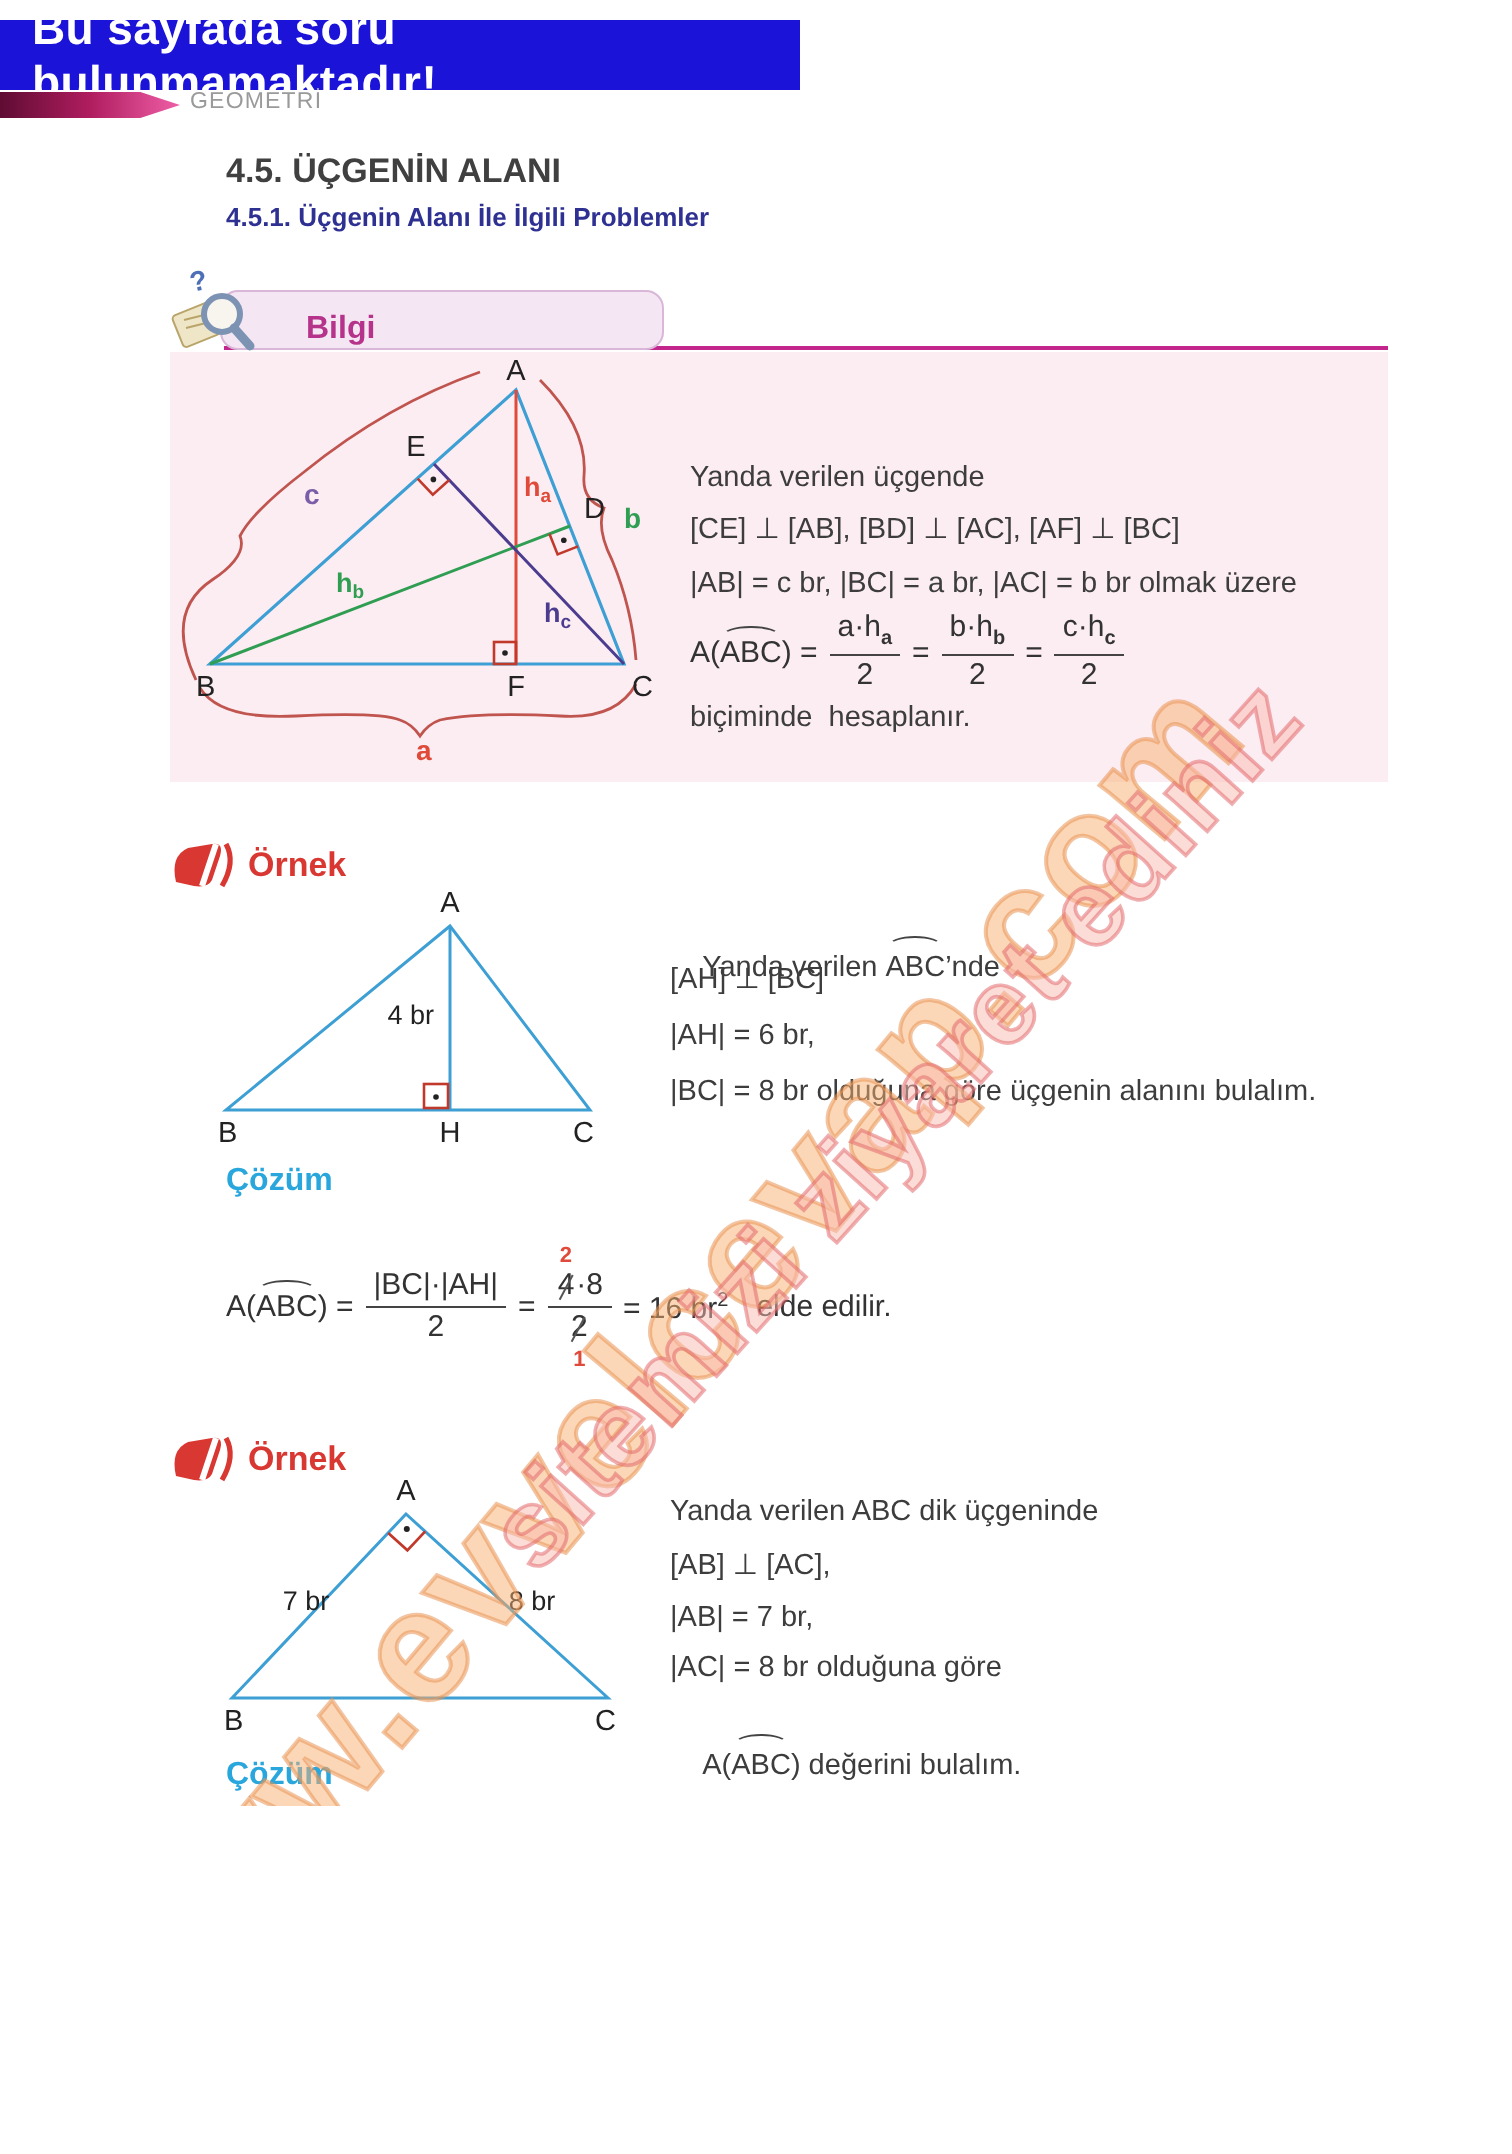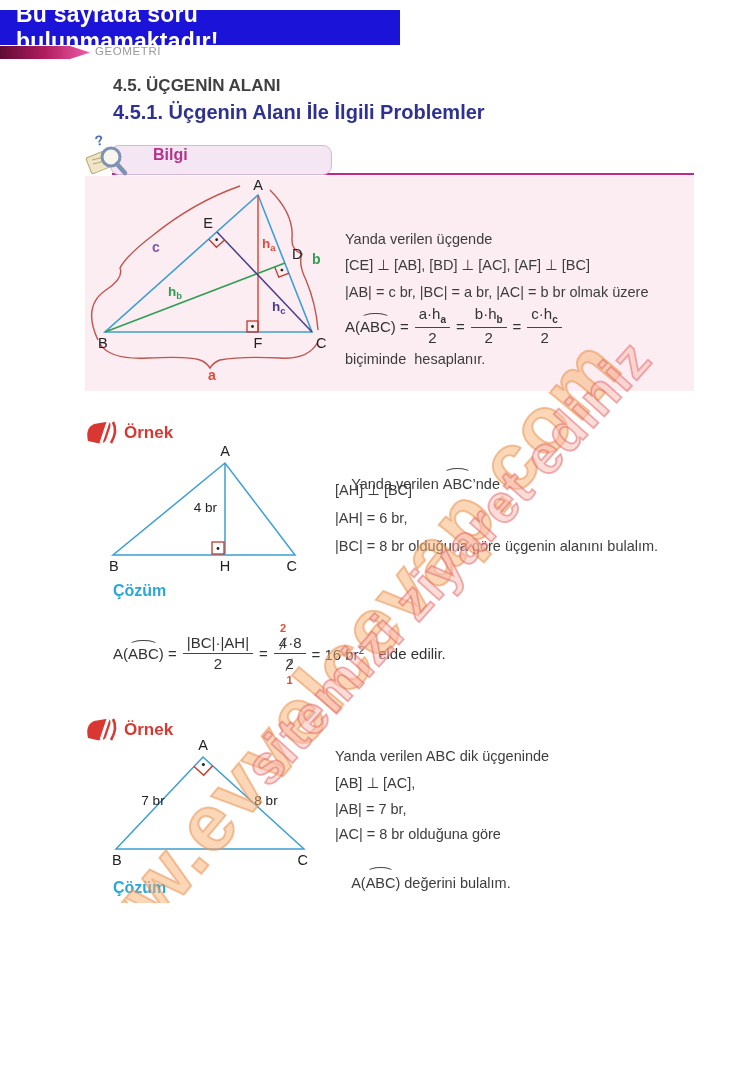--- a/index.html
+++ b/index.html
@@ -18,28 +18,28 @@
     letter-spacing:0.2px;
   }
   .ribbon {
     position:absolute; left:0; top:46px; width:90px; height:13px;
     background:linear-gradient(90deg,#5f0c33,#b01d5f,#ef5fa7);
     clip-path:polygon(0 0,78% 0,100% 50%,78% 100%,0 100%);
   }
   .section-label { position:absolute; left:95px; top:45px; font-size:11.5px; color:#9a9a9a; letter-spacing:0.6px; }
 
   .title-main { position:absolute; left:113px; top:76px; font-size:17px; font-weight:700; color:#404040; }
-  .title-sub  { position:absolute; left:113px; top:101px; font-size:20px; font-weight:700; color:#2e3192; }
+  .title-sub  { position:absolute; left:113px; top:101px; font-size:13px; font-weight:700; color:#2e3192; }
 
   
   .bilgi-line { position:absolute; left:112px; top:173px; width:582px; height:2px; background:#c2268c; }
   .bilgi-pill {
     position:absolute; left:110px; top:145px; width:222px; height:30px;
     background:#f5e6f3; border:1px solid #d8b7d8; border-radius:9px;
-    display:flex; align-items:flex-start; padding-left:42px; box-sizing:border-box;
+    display:flex; align-items:flex-end; padding-left:42px; box-sizing:border-box;
     color:#b5338a; font-weight:700; font-size:16px;
   }
   .bilgi-icon { position:absolute; left:82px; top:132px; }
   .bilgi-panel { position:absolute; left:85px; top:176px; width:609px; height:215px; background:#fcedf2; }
 
   .body-txt { color:#3d3d3d; font-size:14.5px; line-height:23px; white-space:pre-wrap; }
   .b-p1 { left:345px; top:182px; width:350px; }
   .b-p2 { left:345px; top:228px; }
   .b-p3 { left:345px; top:254px; }
   .b-p4 { left:345px; top:281px; }

